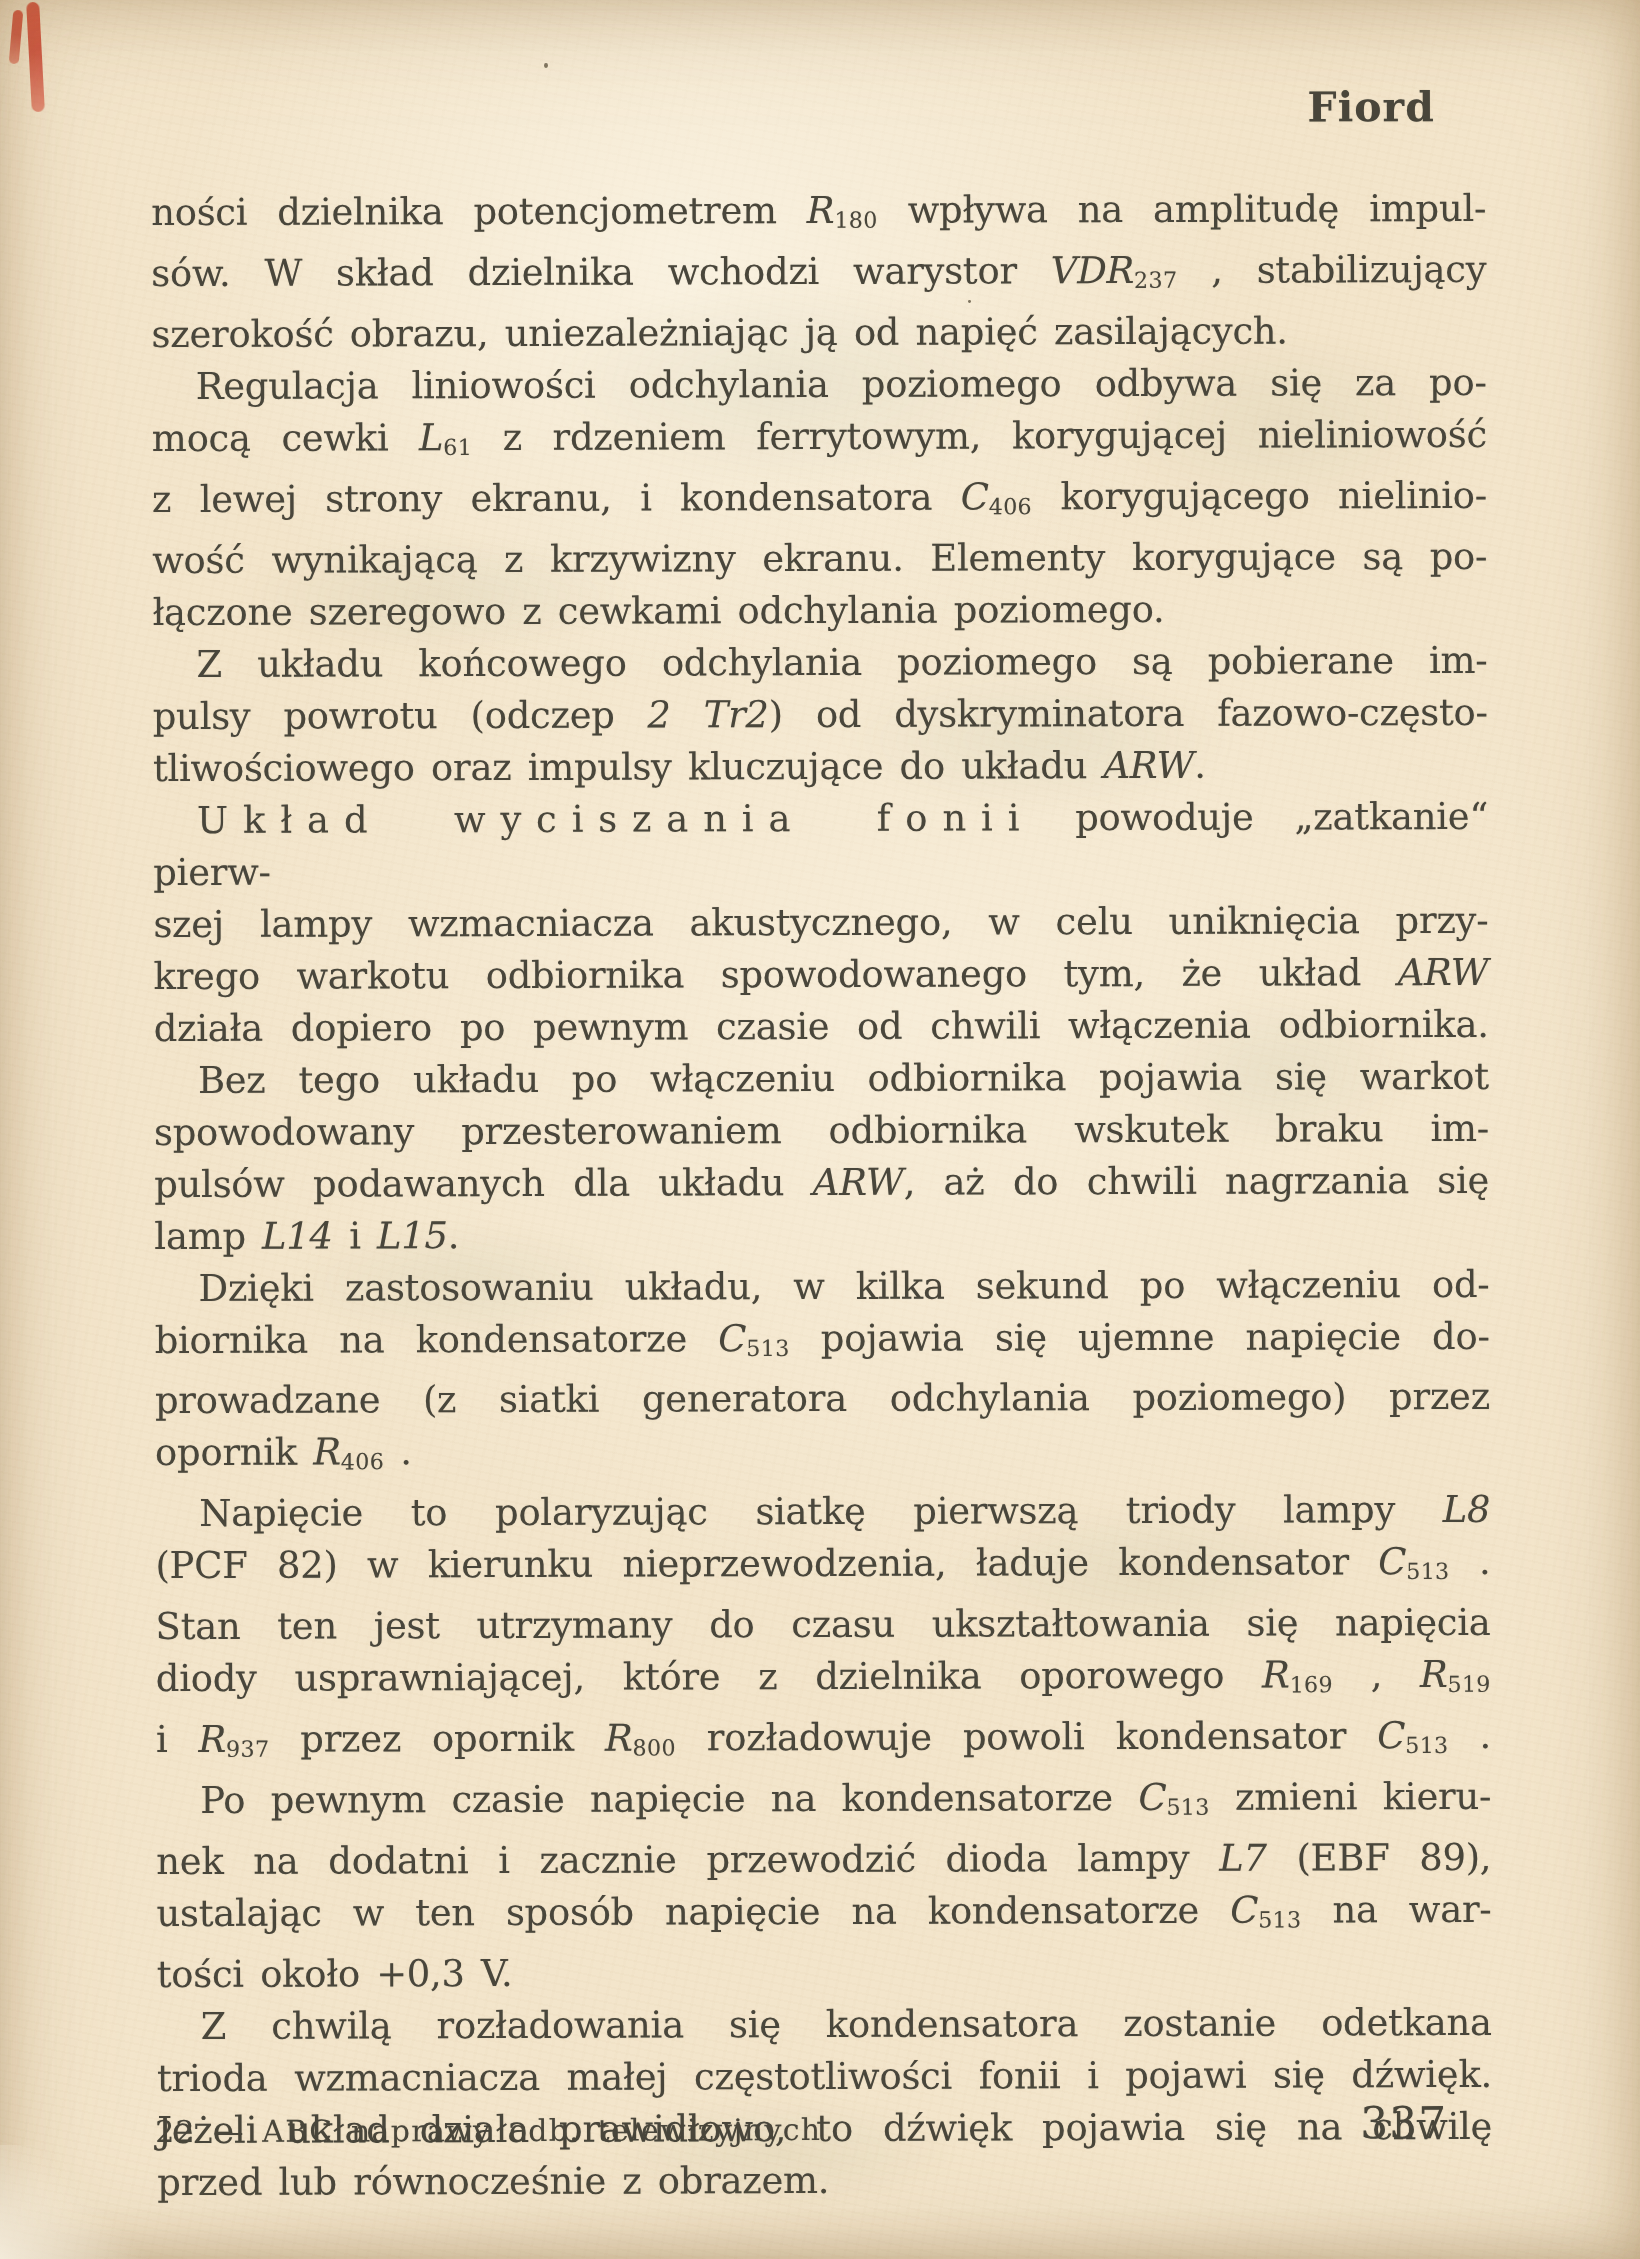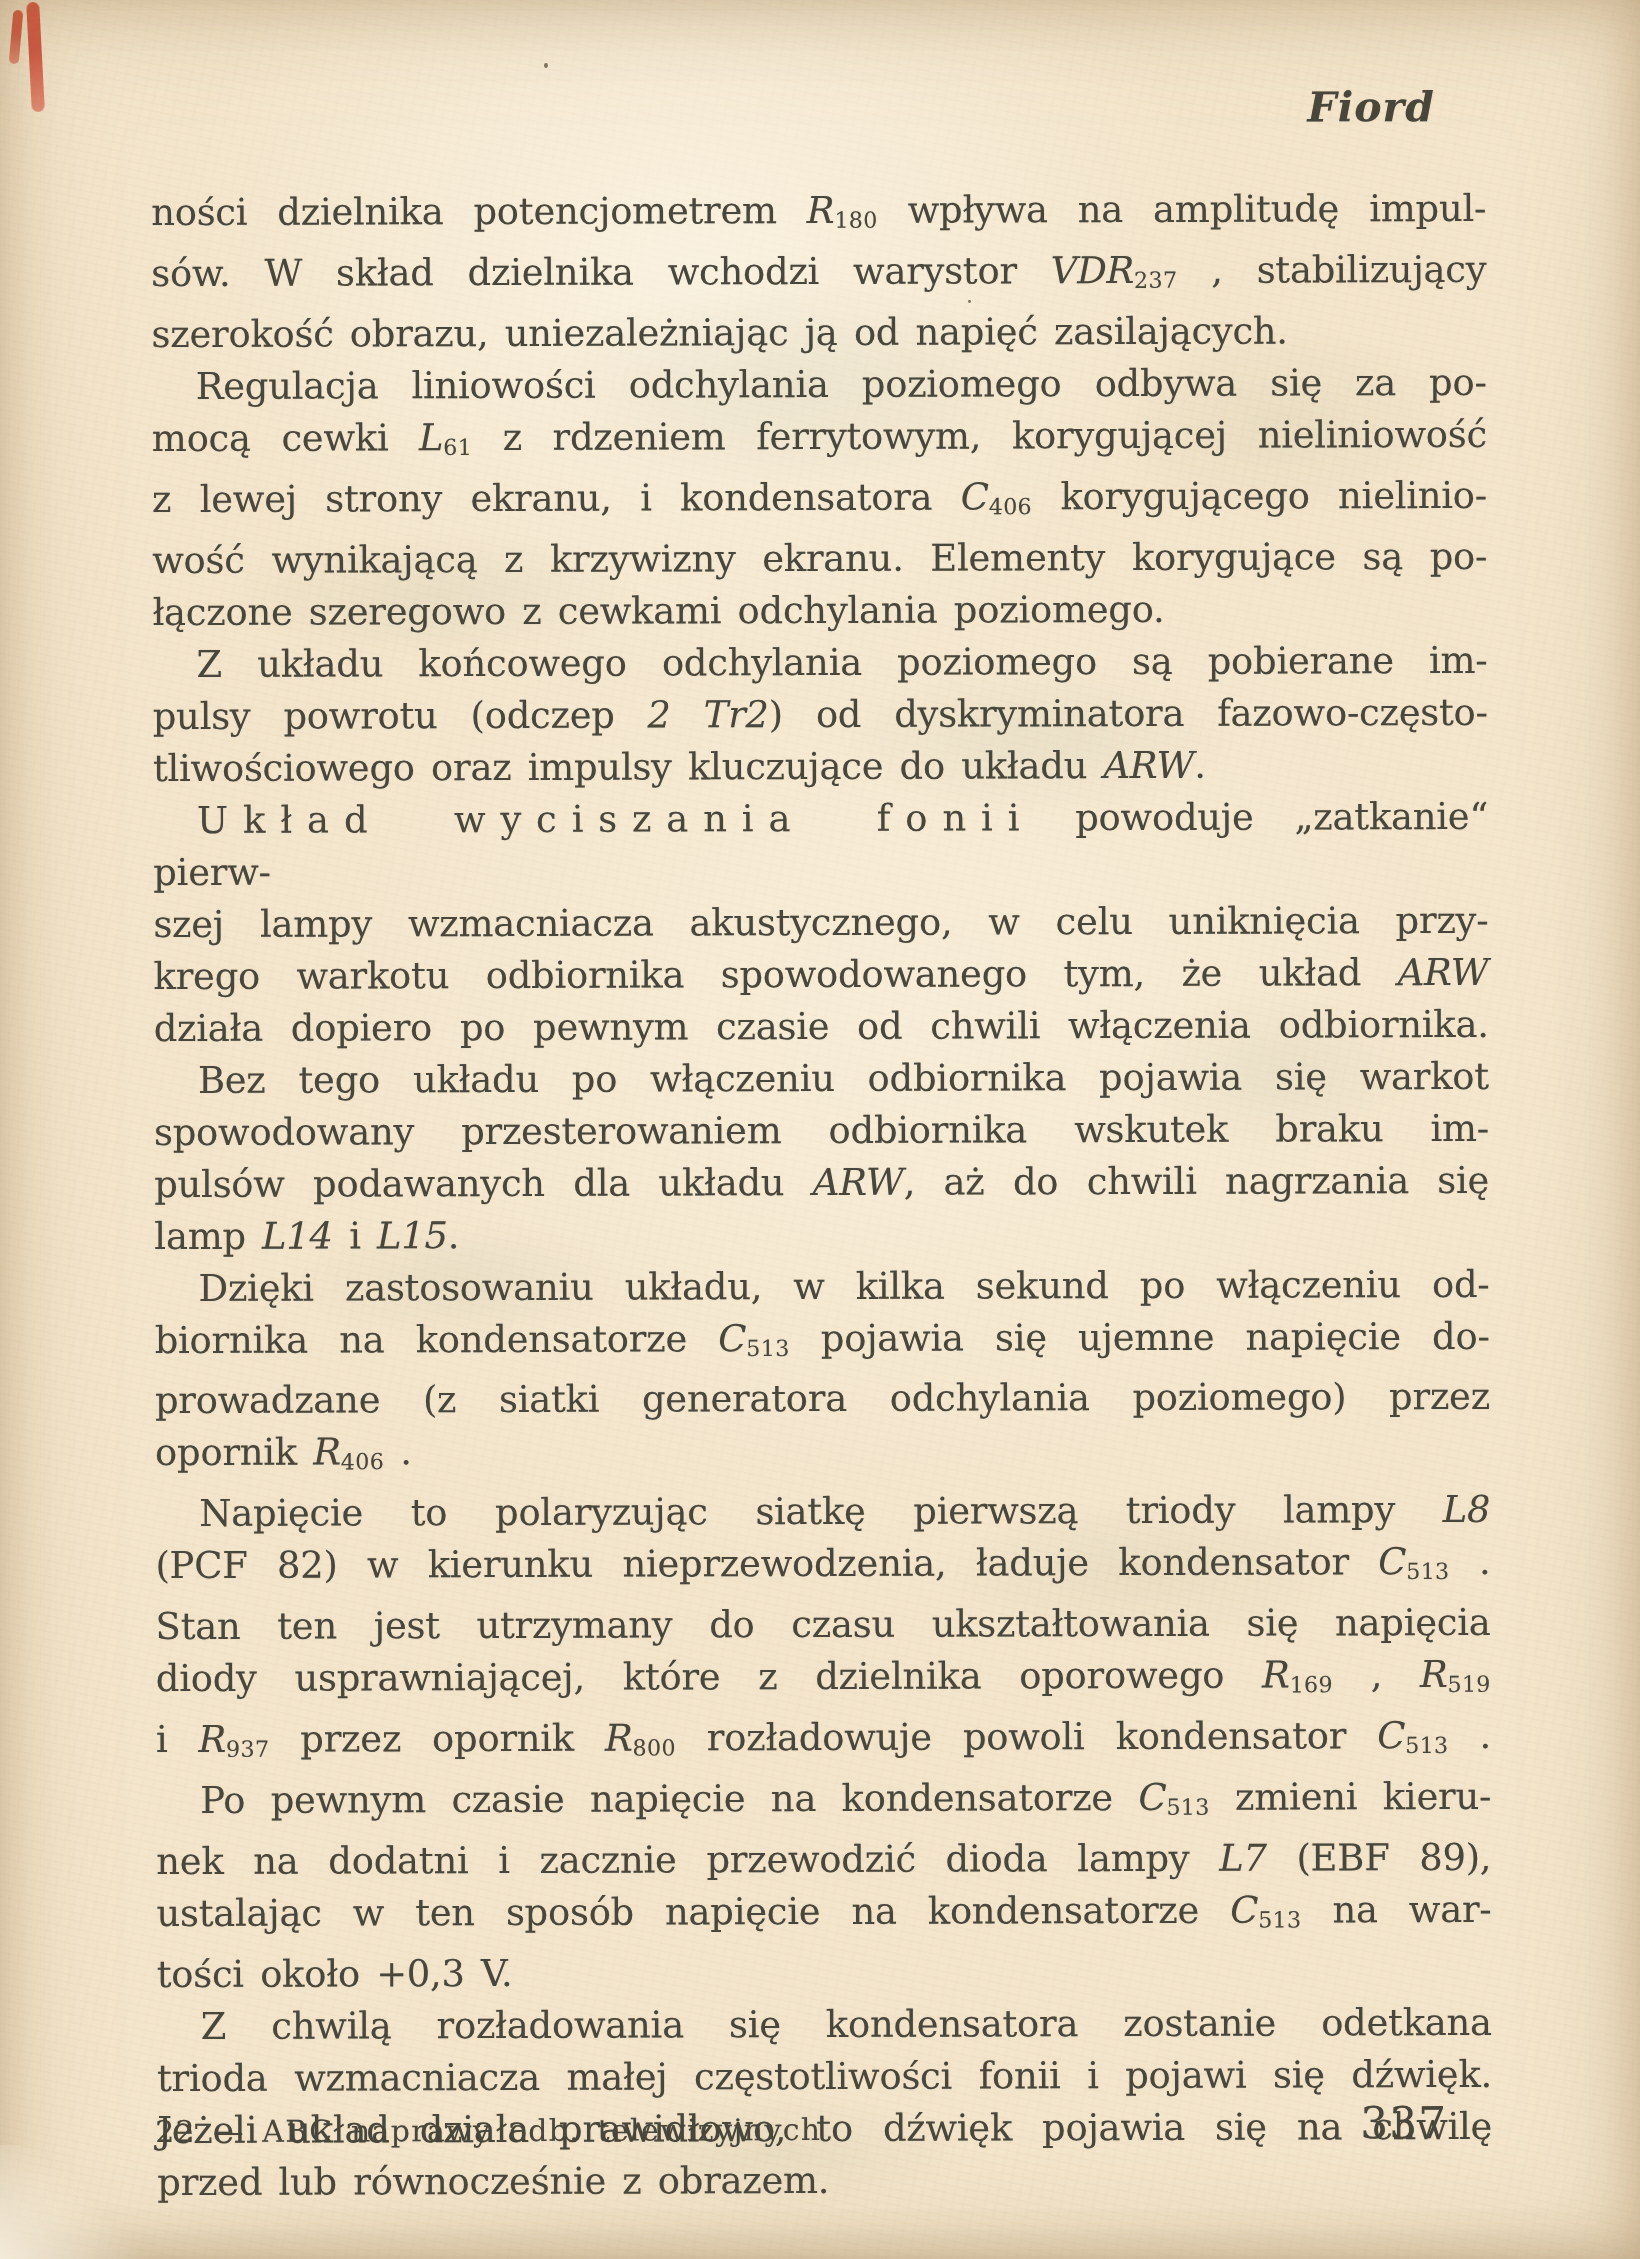--- a/index.html
+++ b/index.html
@@ -45,21 +45,21 @@
   .red-marks{position:absolute;left:7.7px;top:1.9px;width:58px;height:125px;}
   .stroke{position:absolute;border-radius:6.7px;filter:blur(0.6px);
     background:linear-gradient(180deg, rgba(214,69,49,.95) 0%, rgba(198,48,30,.8) 45%, rgba(214,69,49,.55) 100%);}
   .stroke.s1{left:3.8px;top:7.7px;width:9.6px;height:54px;transform:rotate(5deg);}
   .stroke.s2{left:21px;top:0px;width:12.5px;height:110px;transform:rotate(-3deg);}
 
   .content{position:absolute;inset:0;transform:rotate(-.18deg);transform-origin:50% 50%;}
 
   .running-head{
     position:absolute;top:85px;right:203px;
-    font-size:41px;font-weight:bold;font-style:italic;letter-spacing:1px;
+    font-size:41px;font-weight:bold;letter-spacing:1px;
     color:var(--ink);text-shadow:0 0 1px rgba(73,70,59,.35);
   }
 
   .text-block{
     position:absolute;left:154px;top:185px;width:1335px;
     font-size:37px;line-height:52px;letter-spacing:-0.3px;word-spacing:4.8px;
     text-shadow:0 0 1px rgba(73,70,59,.30);
   }
   .para{margin:0;}
   .line{text-align:justify;text-align-last:justify;white-space:normal;}

